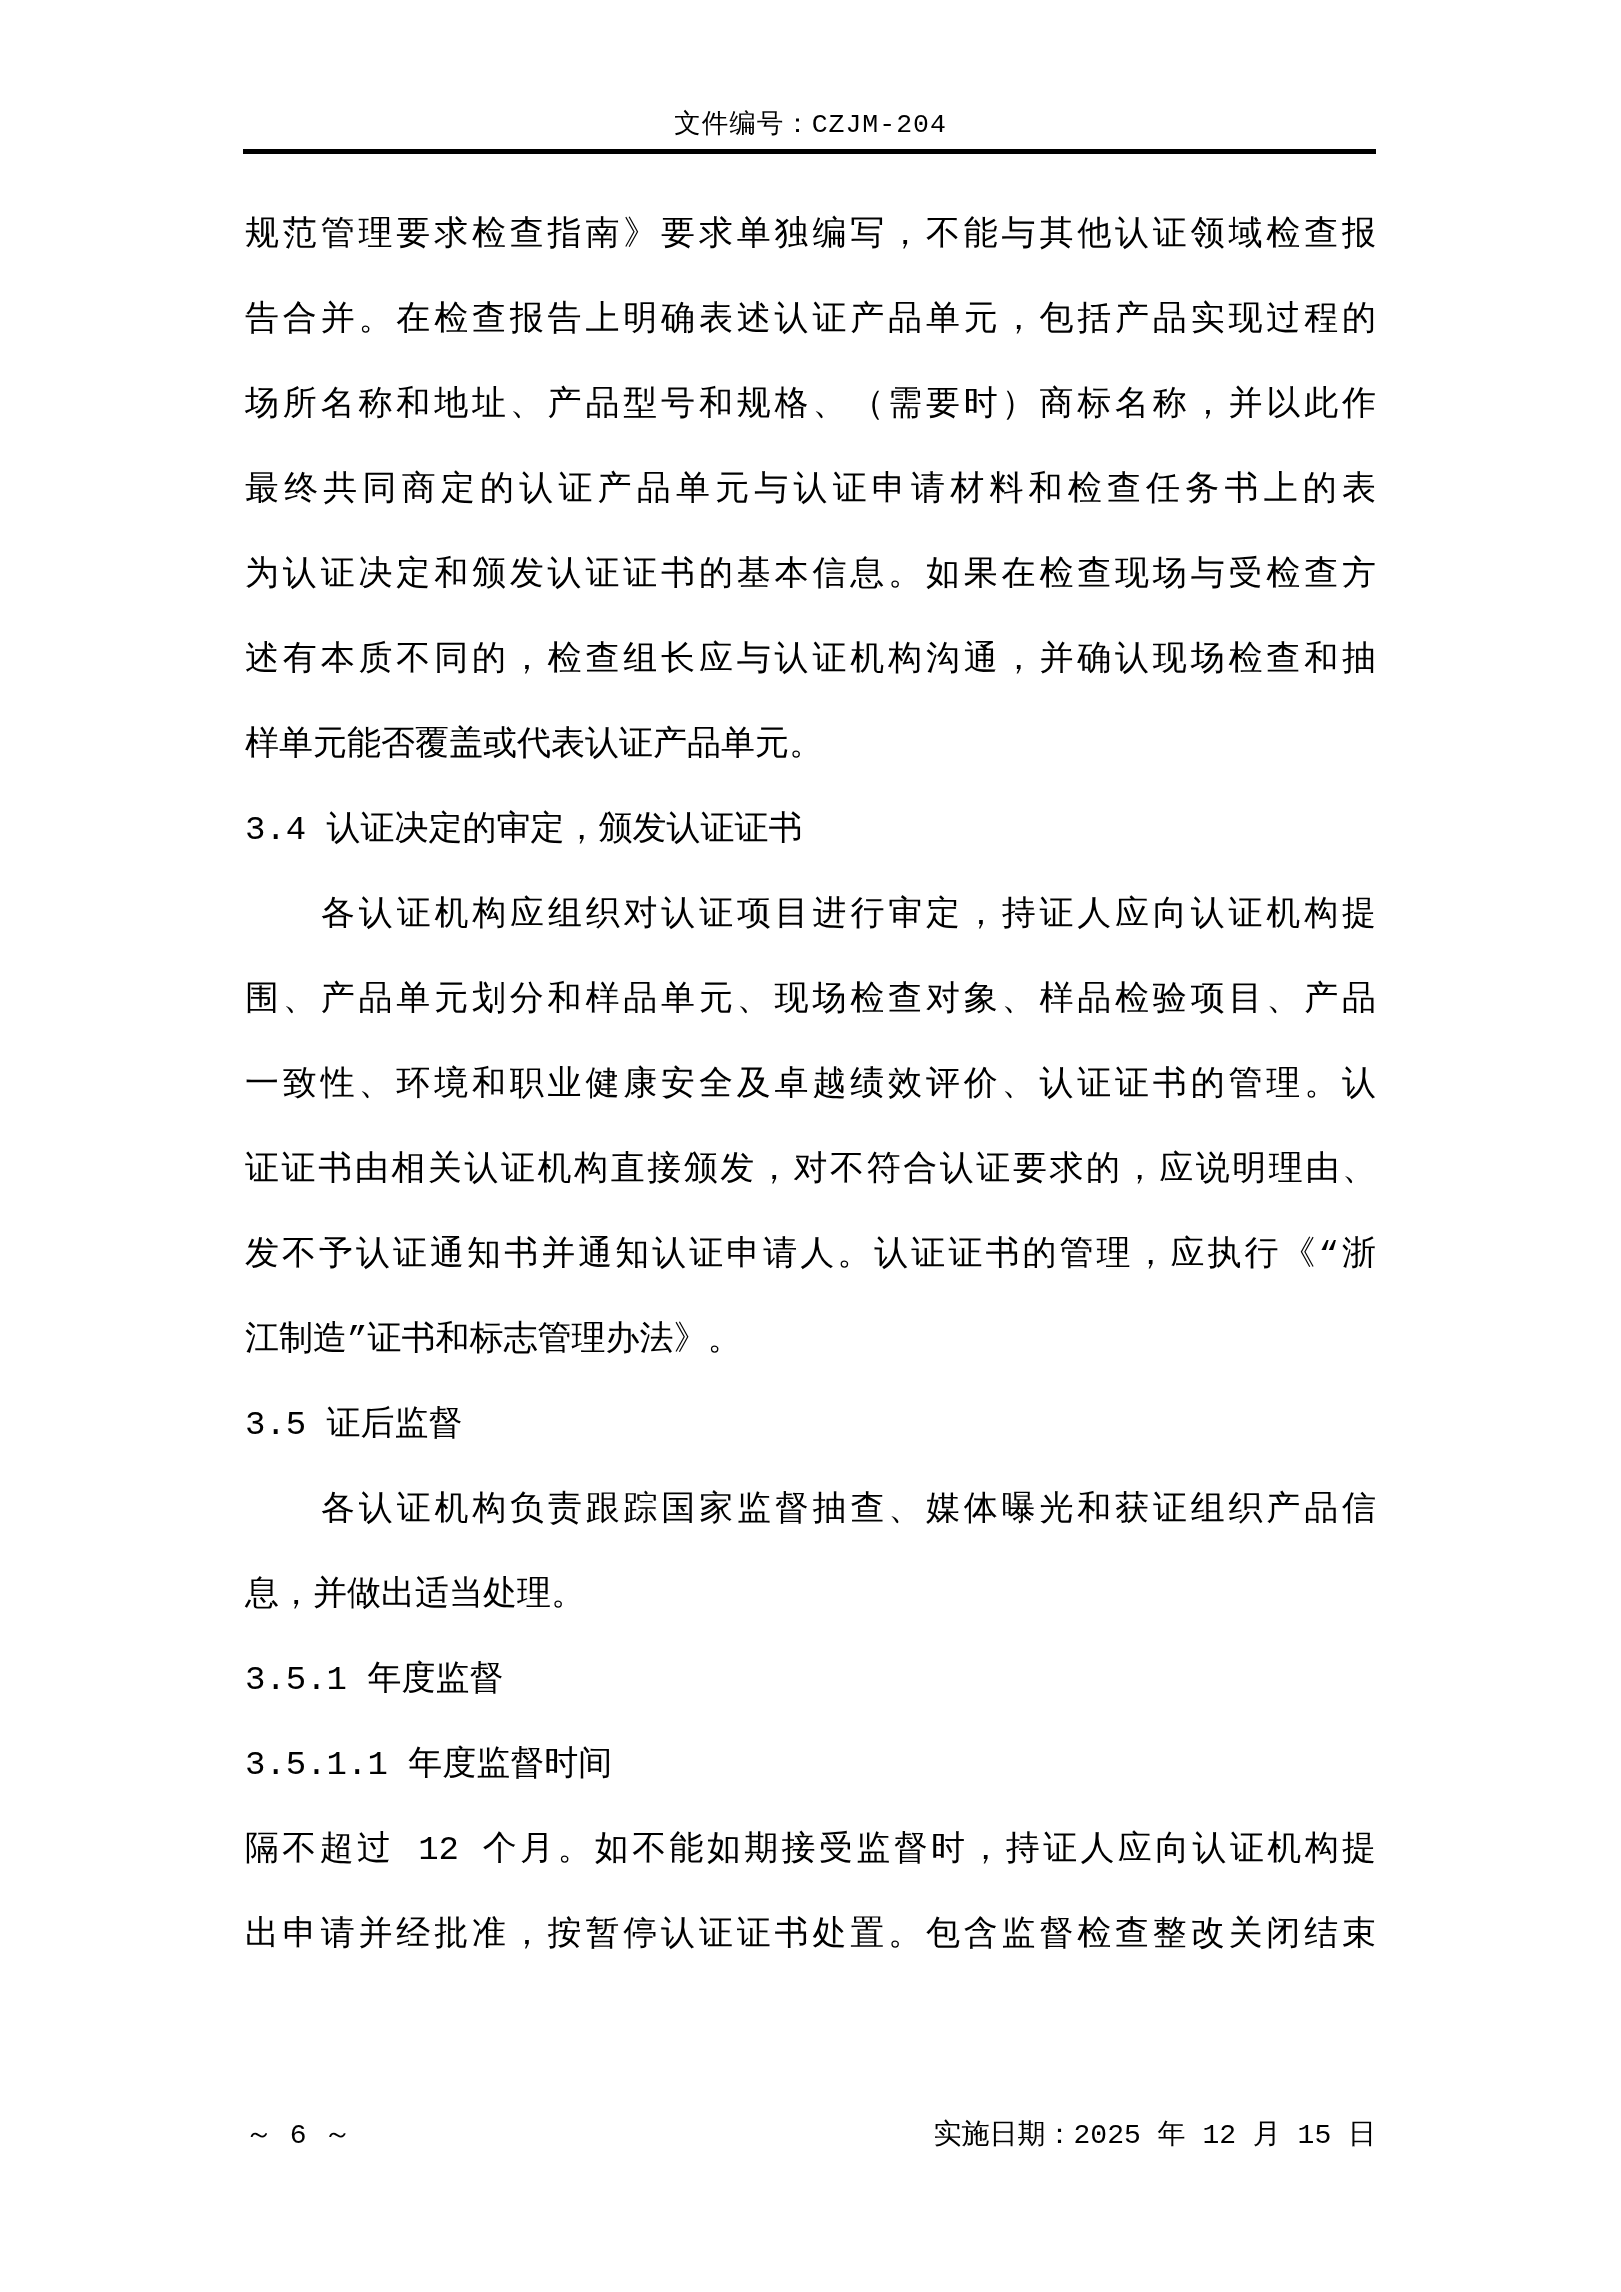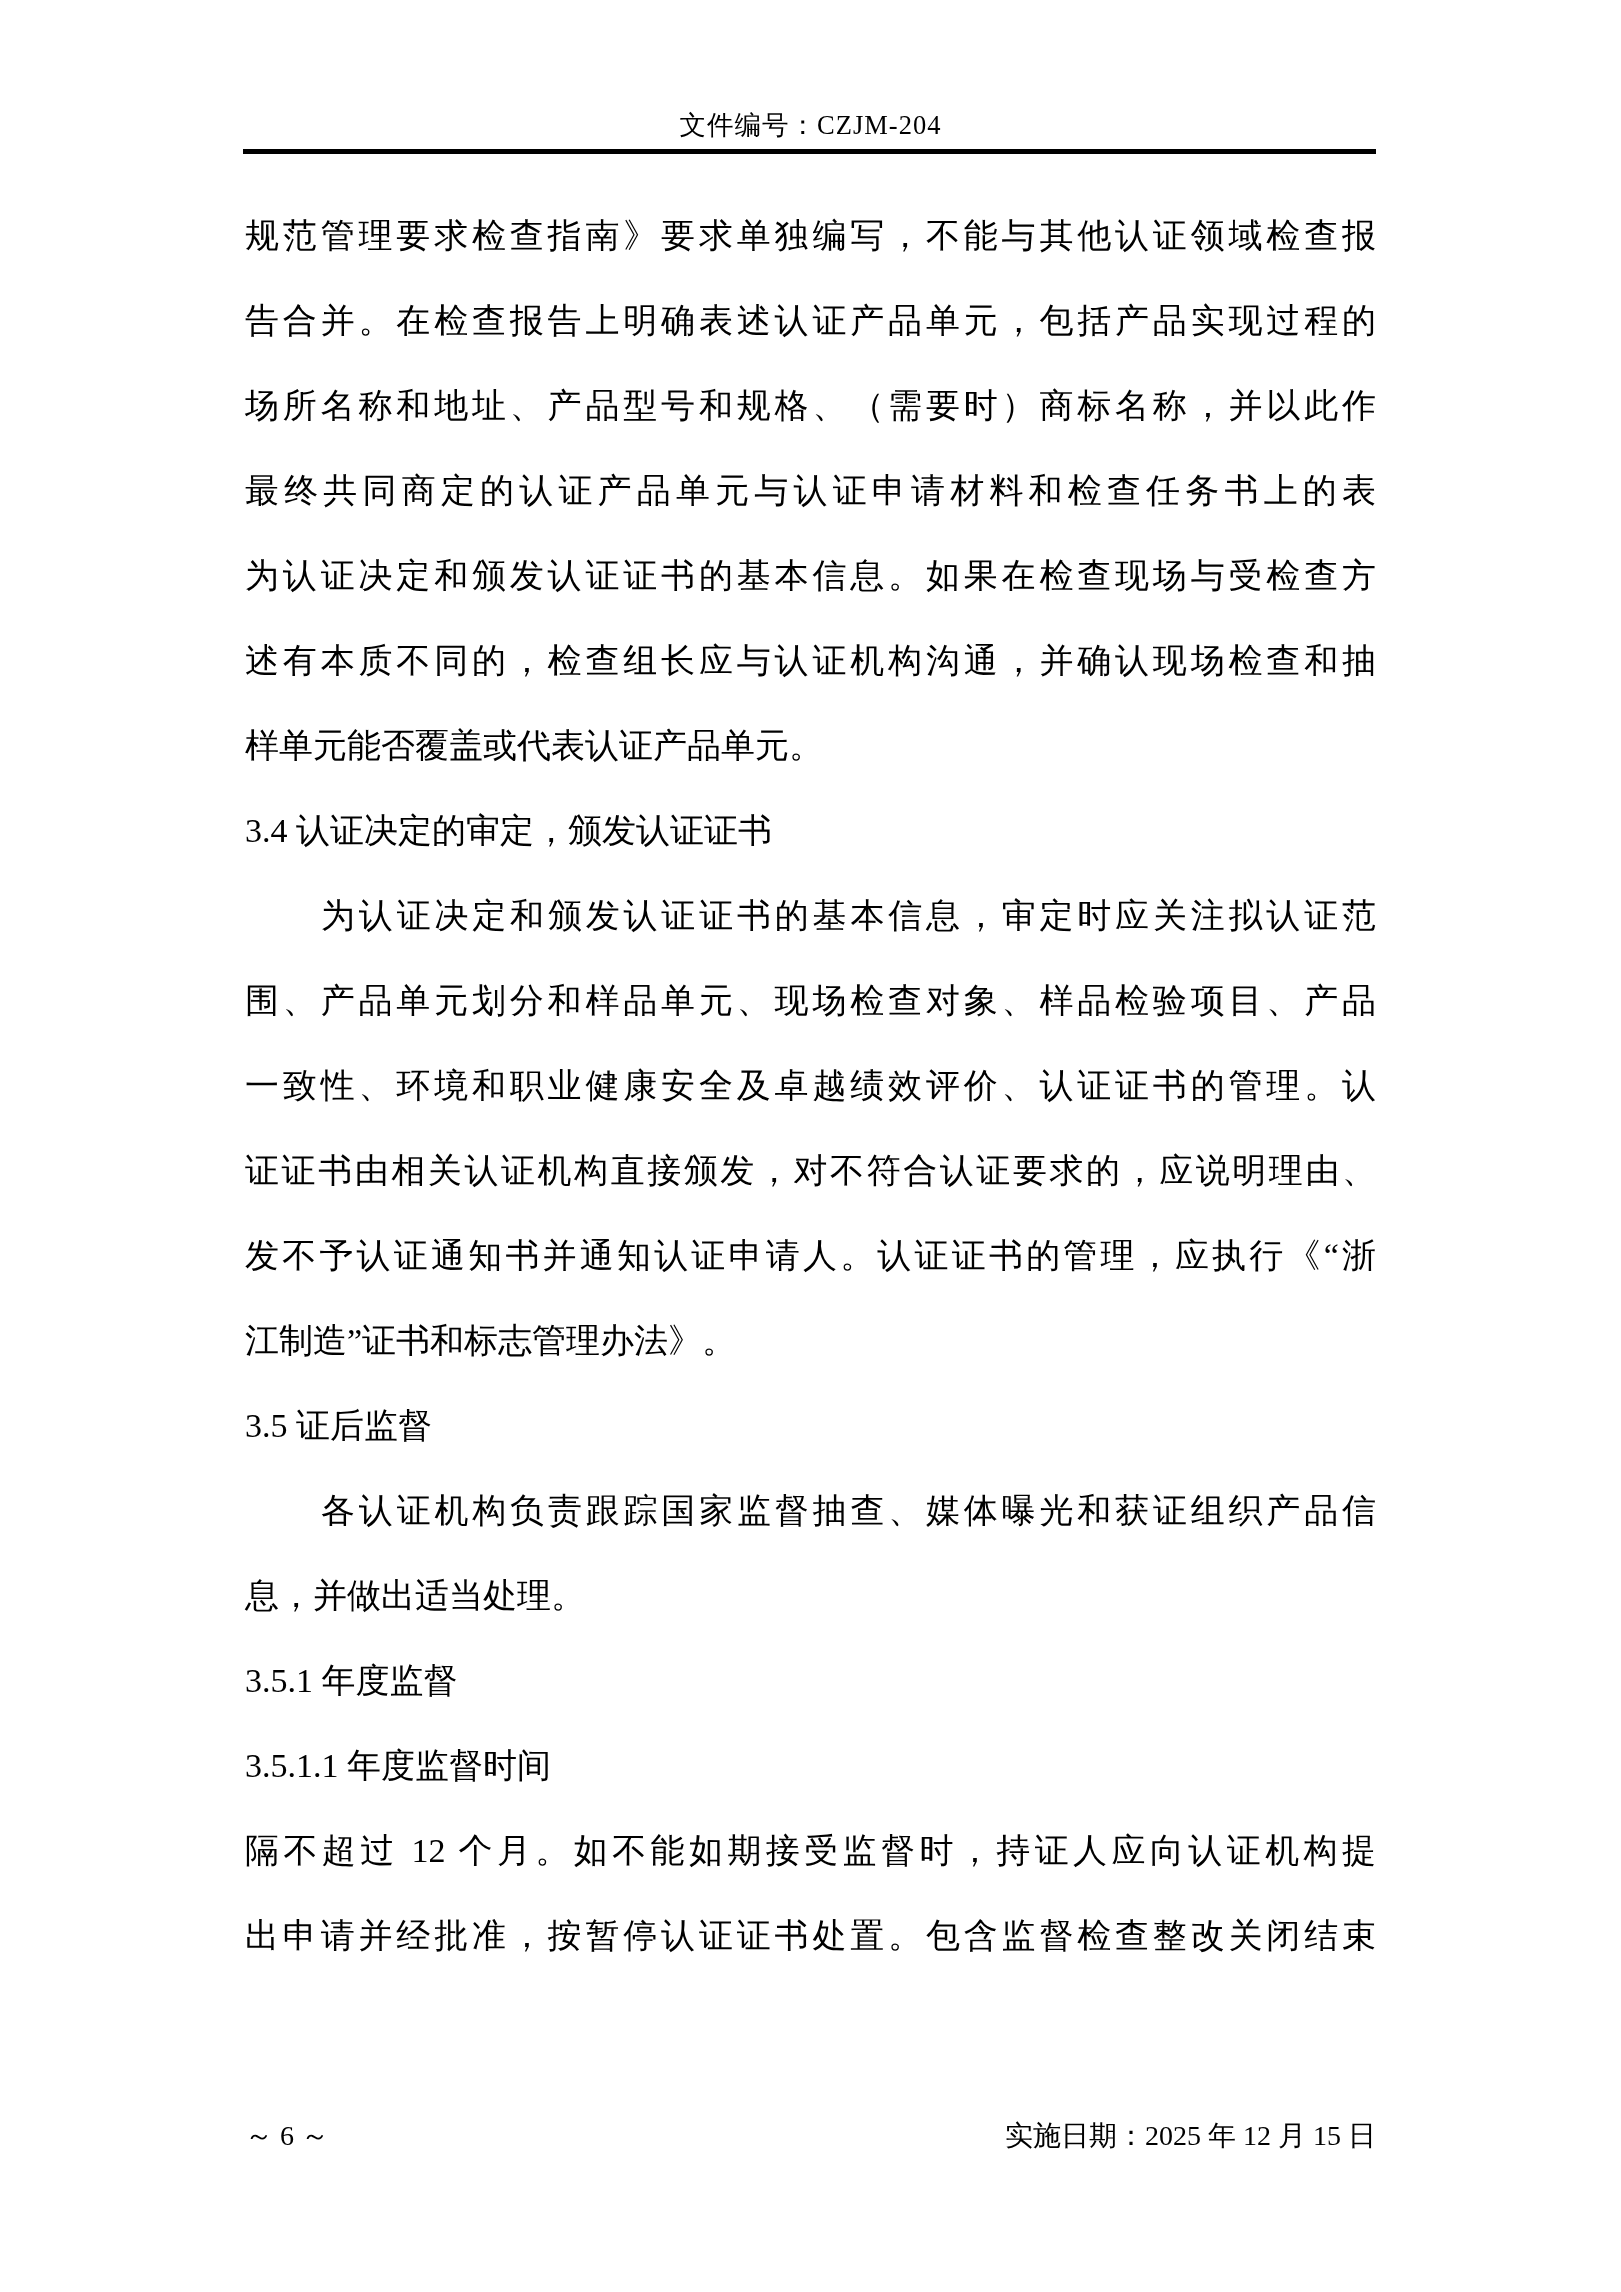--- a/index.html
+++ b/index.html
@@ -3,21 +3,21 @@
 <meta charset="utf-8">
 <style>
   html, body { margin: 0; padding: 0; background: #888; }
   .page {
     position: relative;
     width: 1621px;
     height: 2293px;
     margin: 0 auto;
     background: #ffffff;
     color: #000000;
-    font-family: Liberation Serif, serif;
+    font-family: Liberation Mono, monospace;
     overflow: hidden;
   }
   .doc-header {
     position: absolute;
     top: 106px;
     left: 245px;
     width: 1131px;
     text-align: center;
     font-size: 26.5px;
     line-height: 39px;
@@ -74,21 +74,21 @@
 
   <div class="doc-body">
       <div class="line just">规范管理要求检查指南》要求单独编写，不能与其他认证领域检查报</div>
       <div class="line just">告合并。在检查报告上明确表述认证产品单元，包括产品实现过程的</div>
       <div class="line just">场所名称和地址、产品型号和规格、（需要时）商标名称，并以此作</div>
       <div class="line just">最终共同商定的认证产品单元与认证申请材料和检查任务书上的表</div>
       <div class="line just">为认证决定和颁发认证证书的基本信息。如果在检查现场与受检查方</div>
       <div class="line just">述有本质不同的，检查组长应与认证机构沟通，并确认现场检查和抽</div>
       <div class="line">样单元能否覆盖或代表认证产品单元。</div>
       <div class="line">3.4 认证决定的审定，颁发认证证书</div>
-      <div class="line just indent">为认证决定和颁发认证证书的基本信息，审定时应关注拟认证范</div>
+      <div class="line just indent">各认证机构应组织对认证项目进行审定，持证人应向认证机构提</div>
       <div class="line just">围、产品单元划分和样品单元、现场检查对象、样品检验项目、产品</div>
       <div class="line just">一致性、环境和职业健康安全及卓越绩效评价、认证证书的管理。认</div>
       <div class="line just">证证书由相关认证机构直接颁发，对不符合认证要求的，应说明理由、</div>
       <div class="line just">发不予认证通知书并通知认证申请人。认证证书的管理，应执行《“浙</div>
       <div class="line">江制造”证书和标志管理办法》。</div>
       <div class="line">3.5 证后监督</div>
       <div class="line just indent">各认证机构负责跟踪国家监督抽查、媒体曝光和获证组织产品信</div>
       <div class="line">息，并做出适当处理。</div>
       <div class="line">3.5.1 年度监督</div>
       <div class="line">3.5.1.1 年度监督时间</div>

